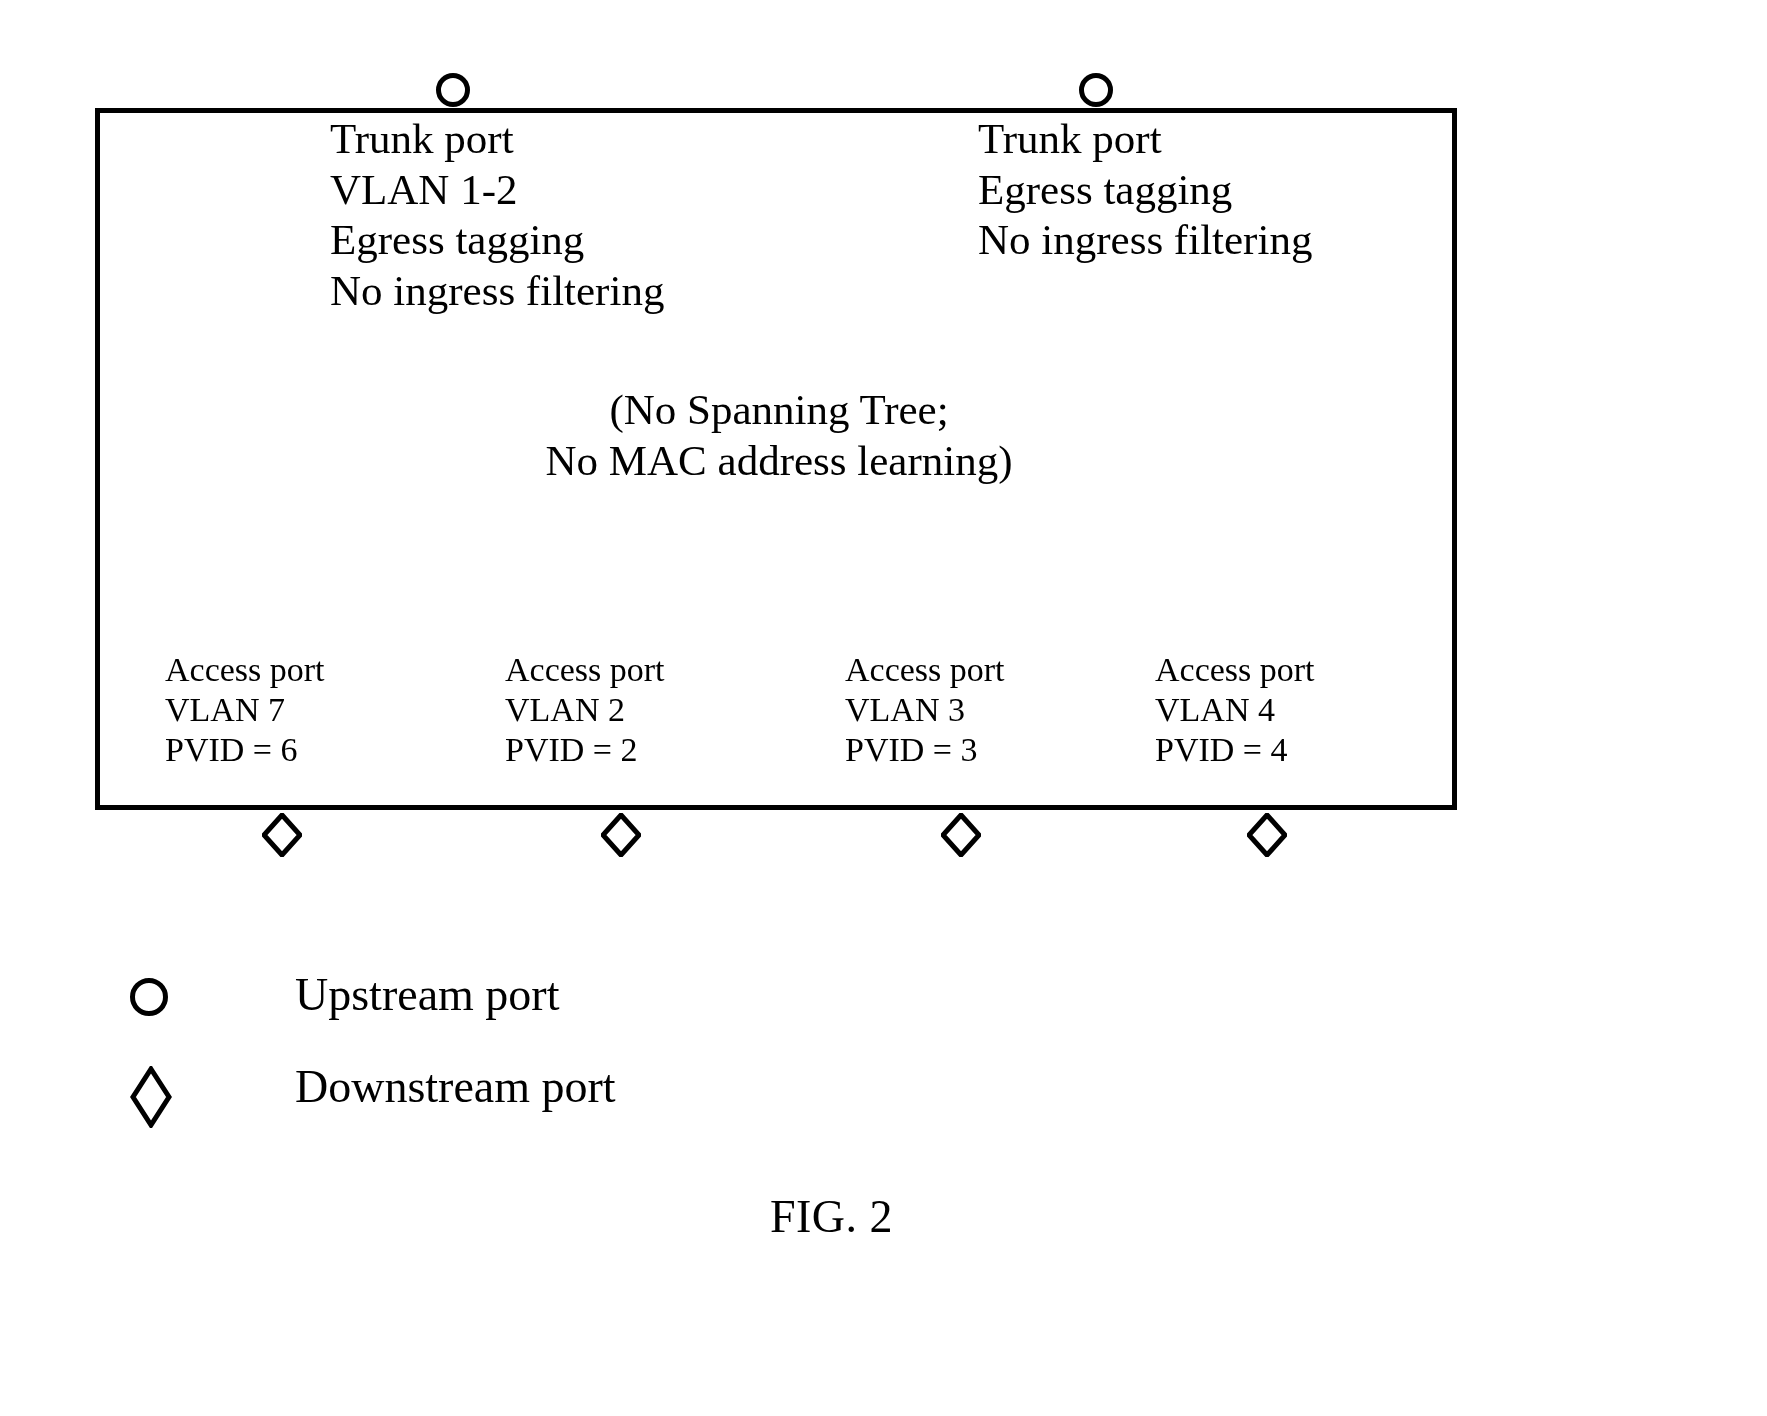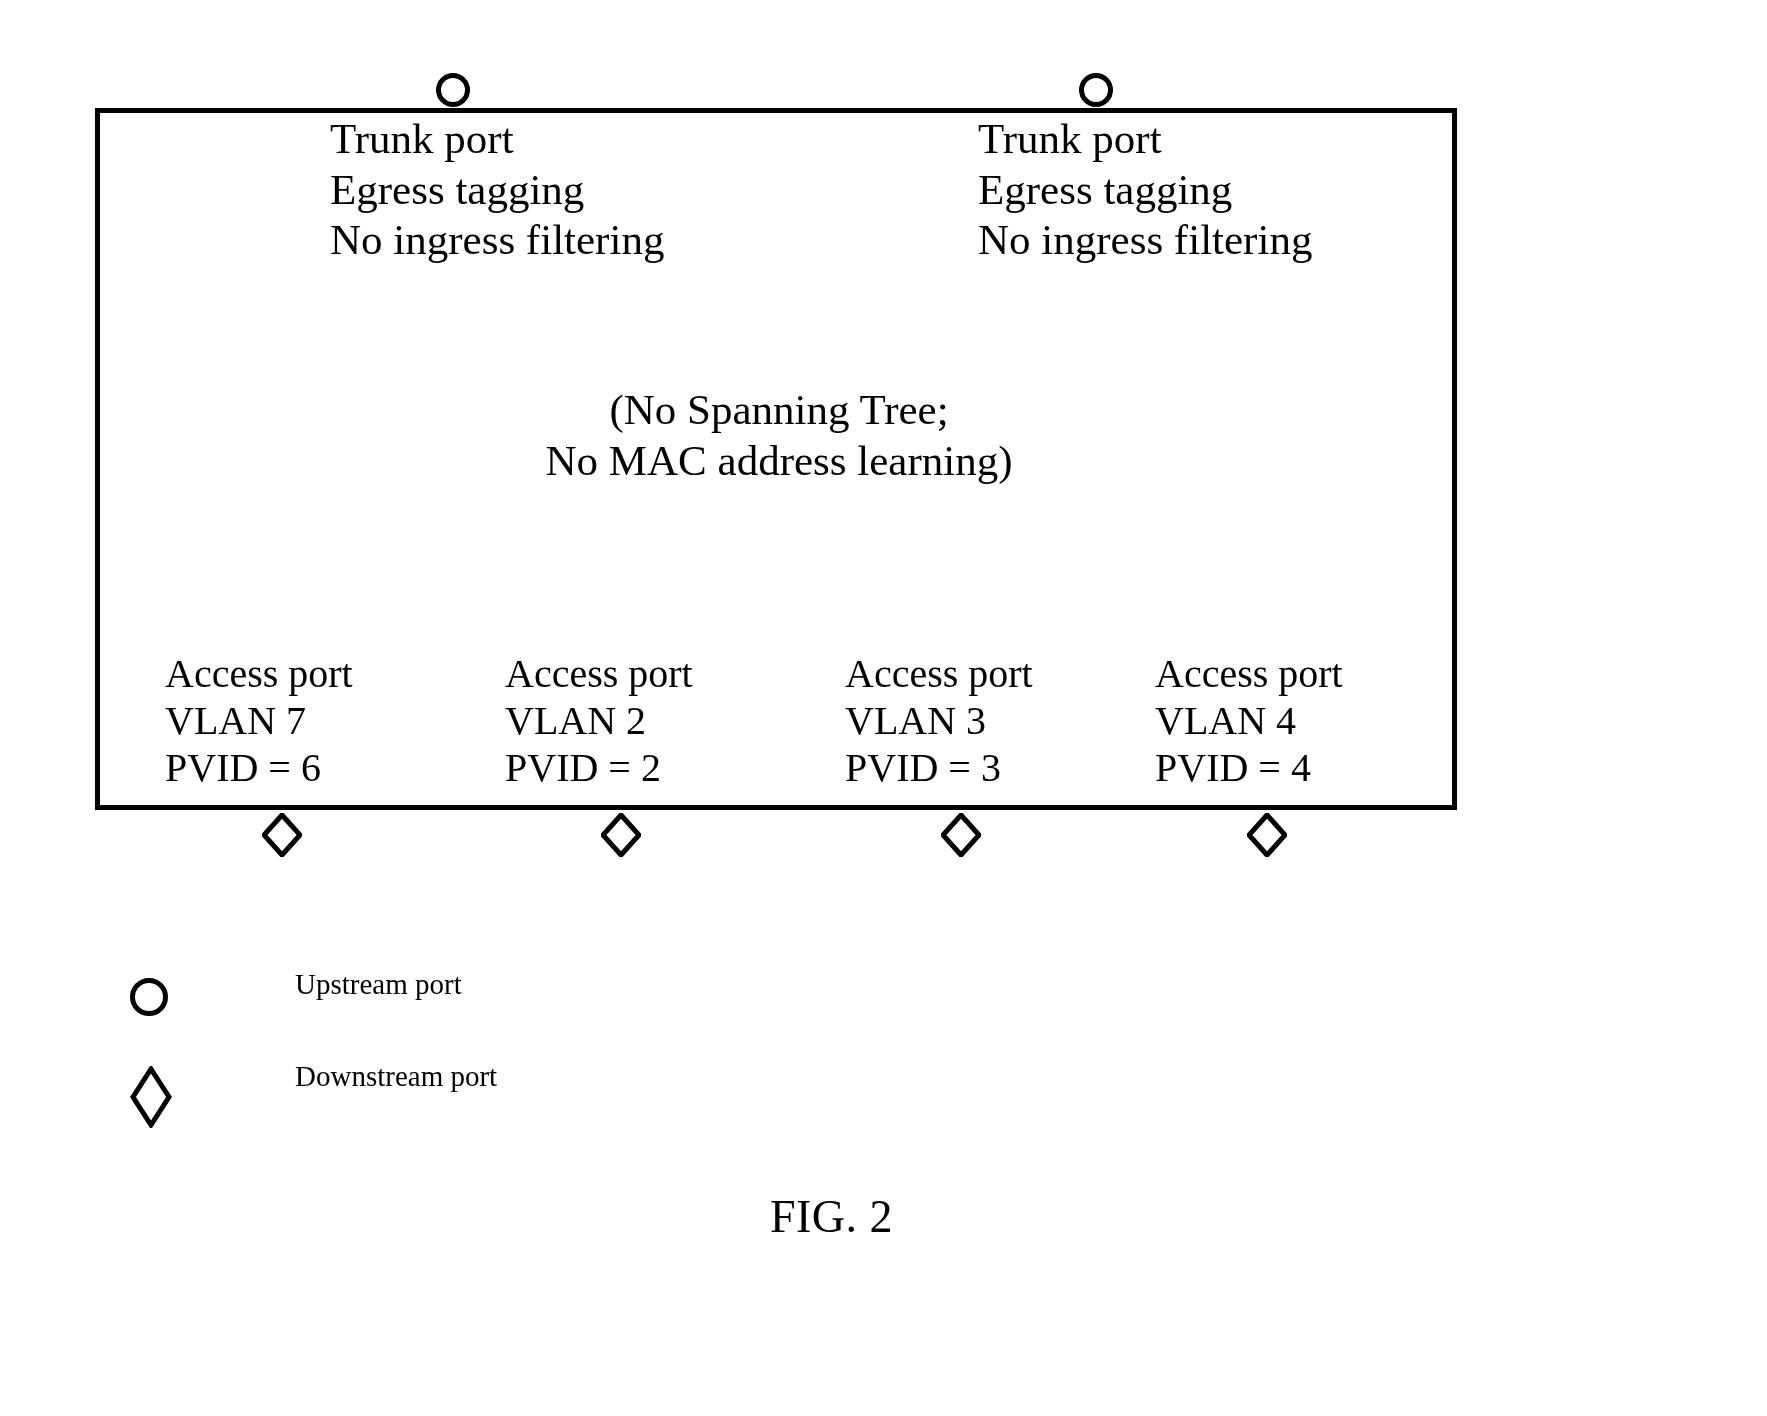--- a/index.html
+++ b/index.html
@@ -81,21 +81,21 @@
     left: 524px;
     top: 385px;
     font-size: 43px;
     text-align: center;
     width: 510px;
     white-space: normal;
   }
   .switch-label .line { white-space: nowrap; }
 
   .access-block {
-    font-size: 40px;
+    font-size: 34px;
   }
   .access-block.a1 { left: 165px; top: 650px; }
   .access-block.a2 { left: 505px; top: 650px; }
   .access-block.a3 { left: 845px; top: 650px; }
   .access-block.a4 { left: 1155px; top: 650px; }
 
   
   .legend-row {
     position: absolute;
     height: 60px;
@@ -120,21 +120,21 @@
     top: 6px;
     width: 42px;
     height: 62px;
   }
   .legend-diamond svg { display: block; }
 
   .legend-label {
     position: absolute;
     left: 165px;
     top: 0;
-    font-size: 29px;
+    font-size: 46px;
     white-space: nowrap;
   }
 
   
   .figure-caption {
     position: absolute;
     left: 0;
     top: 1190px;
     width: 1663px;
     text-align: center;
@@ -147,20 +147,21 @@
 
 <div id="figure-root">
 
   <div class="switch-box"></div>
 
   <div class="upstream-marker left"></div>
   <div class="upstream-marker right"></div>
 
   <div class="text-block trunk-block left">
     <span class="line">Trunk port</span>
+    <span class="line">VLAN 1-2</span>
     <span class="line">Egress tagging</span>
     <span class="line">No ingress filtering</span>
   </div>
 
   <div class="text-block trunk-block right">
     <span class="line">Trunk port</span>
     <span class="line">Egress tagging</span>
     <span class="line">No ingress filtering</span>
   </div>
 

